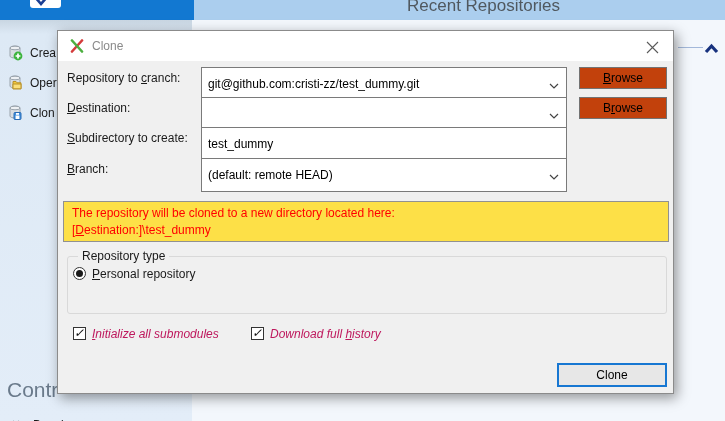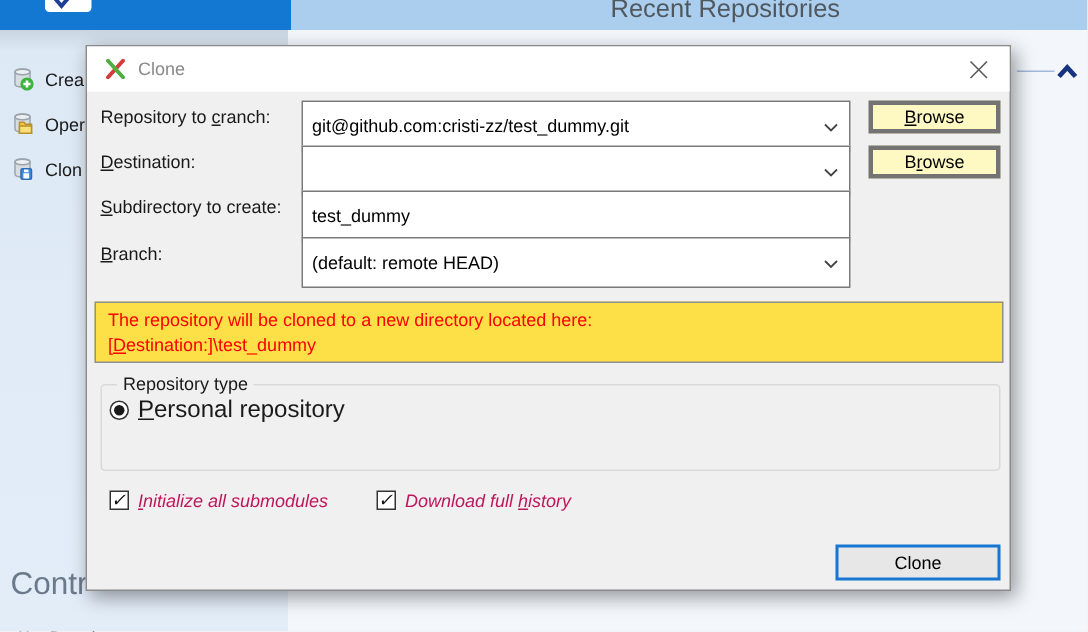--- a/index.html
+++ b/index.html
@@ -38,35 +38,35 @@
   .dlg-title { position:absolute; left:34px; top:0; line-height:30px; font-size:12px; color:#8a8a8a; }
   .dlg-close { position:absolute; right:14px; top:9px; width:13px; height:13px; cursor:default; }
 
   .row-label { position:absolute; left:9px; width:132px; height:22px; line-height:22px; font-size:12px; color:#1a1a1a; white-space:nowrap; }
   .combo, .txt { position:absolute; left:143px; width:366px; height:22px; }
   .combo input, .txt input { width:100%; height:100%; border:1px solid #7a7a7a; background:#fff;
         font-family:"Liberation Sans", sans-serif; font-size:12px; color:#000; padding:16px 6px; outline:none; }
   .combo input { padding-right:24px; }
   .combo .chev { position:absolute; right:8px; top:8px; pointer-events:none; }
 
-  .btn { font-family:"Liberation Sans", sans-serif; font-size:12px; color:#000; background:#fef9c3;
-         border:3px solid #737373; cursor:default; }
+  .btn { font-family:"Liberation Sans", sans-serif; font-size:12px; color:#000; background:#c2410c;
+         border:1px solid #737373; cursor:default; }
   .browse { position:absolute; left:521px; width:88px; height:22px; }
   .clone-btn { position:absolute; left:499px; top:332px; width:110px; height:24px;
                border:2px solid #1777d2; background:#e7e7e7; }
 
   .warning { position:absolute; left:5px; top:170px; width:606px; height:41px; background:#fde047;
              border:1px solid #919191; padding:3px 8px; font-size:12px; color:#ff0000; line-height:17px; }
 
   .groupbox { position:absolute; left:9px; top:225px; width:600px; height:58px;
               border:1px solid #d9d9d9; border-radius:3px;text-align:right; }
   .groupbox .legend { position:absolute; left:10px; top:-8px; background:#f0f0f0; padding:0 4px;
               font-size:12px; color:#1a1a1a; white-space:nowrap; }
 
-  .radio-row { position:absolute; left:15px; height:18px; line-height:18px; font-size:16px; color:#1a1a1a; white-space:nowrap; }
+  .radio-row { position:absolute; left:15px; height:18px; line-height:18px; font-size:12px; color:#1a1a1a; white-space:nowrap; }
   .radio { display:inline-block; width:13px; height:13px; border:1px solid #333; border-radius:50%;
            background:#fff; vertical-align:-2px; margin-right:6px; position:relative; }
   .radio.selected::after { content:""; position:absolute; left:2px; top:2px; width:7px; height:7px;
            border-radius:50%; background:#1a1a1a; }
 
   .check-row { position:absolute; top:295px; height:16px; line-height:16px; font-size:12px; color:#be185d; white-space:nowrap;font-style:italic; }
   .checkbox { display:inline-block; width:13px; height:13px; border:1px solid #333; background:#fff;
            vertical-align:-2px; margin-right:6px; position:relative; }
   .checkbox.checked::before { content:"✓"; position:absolute; left:0px; top:-3px; font-size:12px; color:#111; }
 

